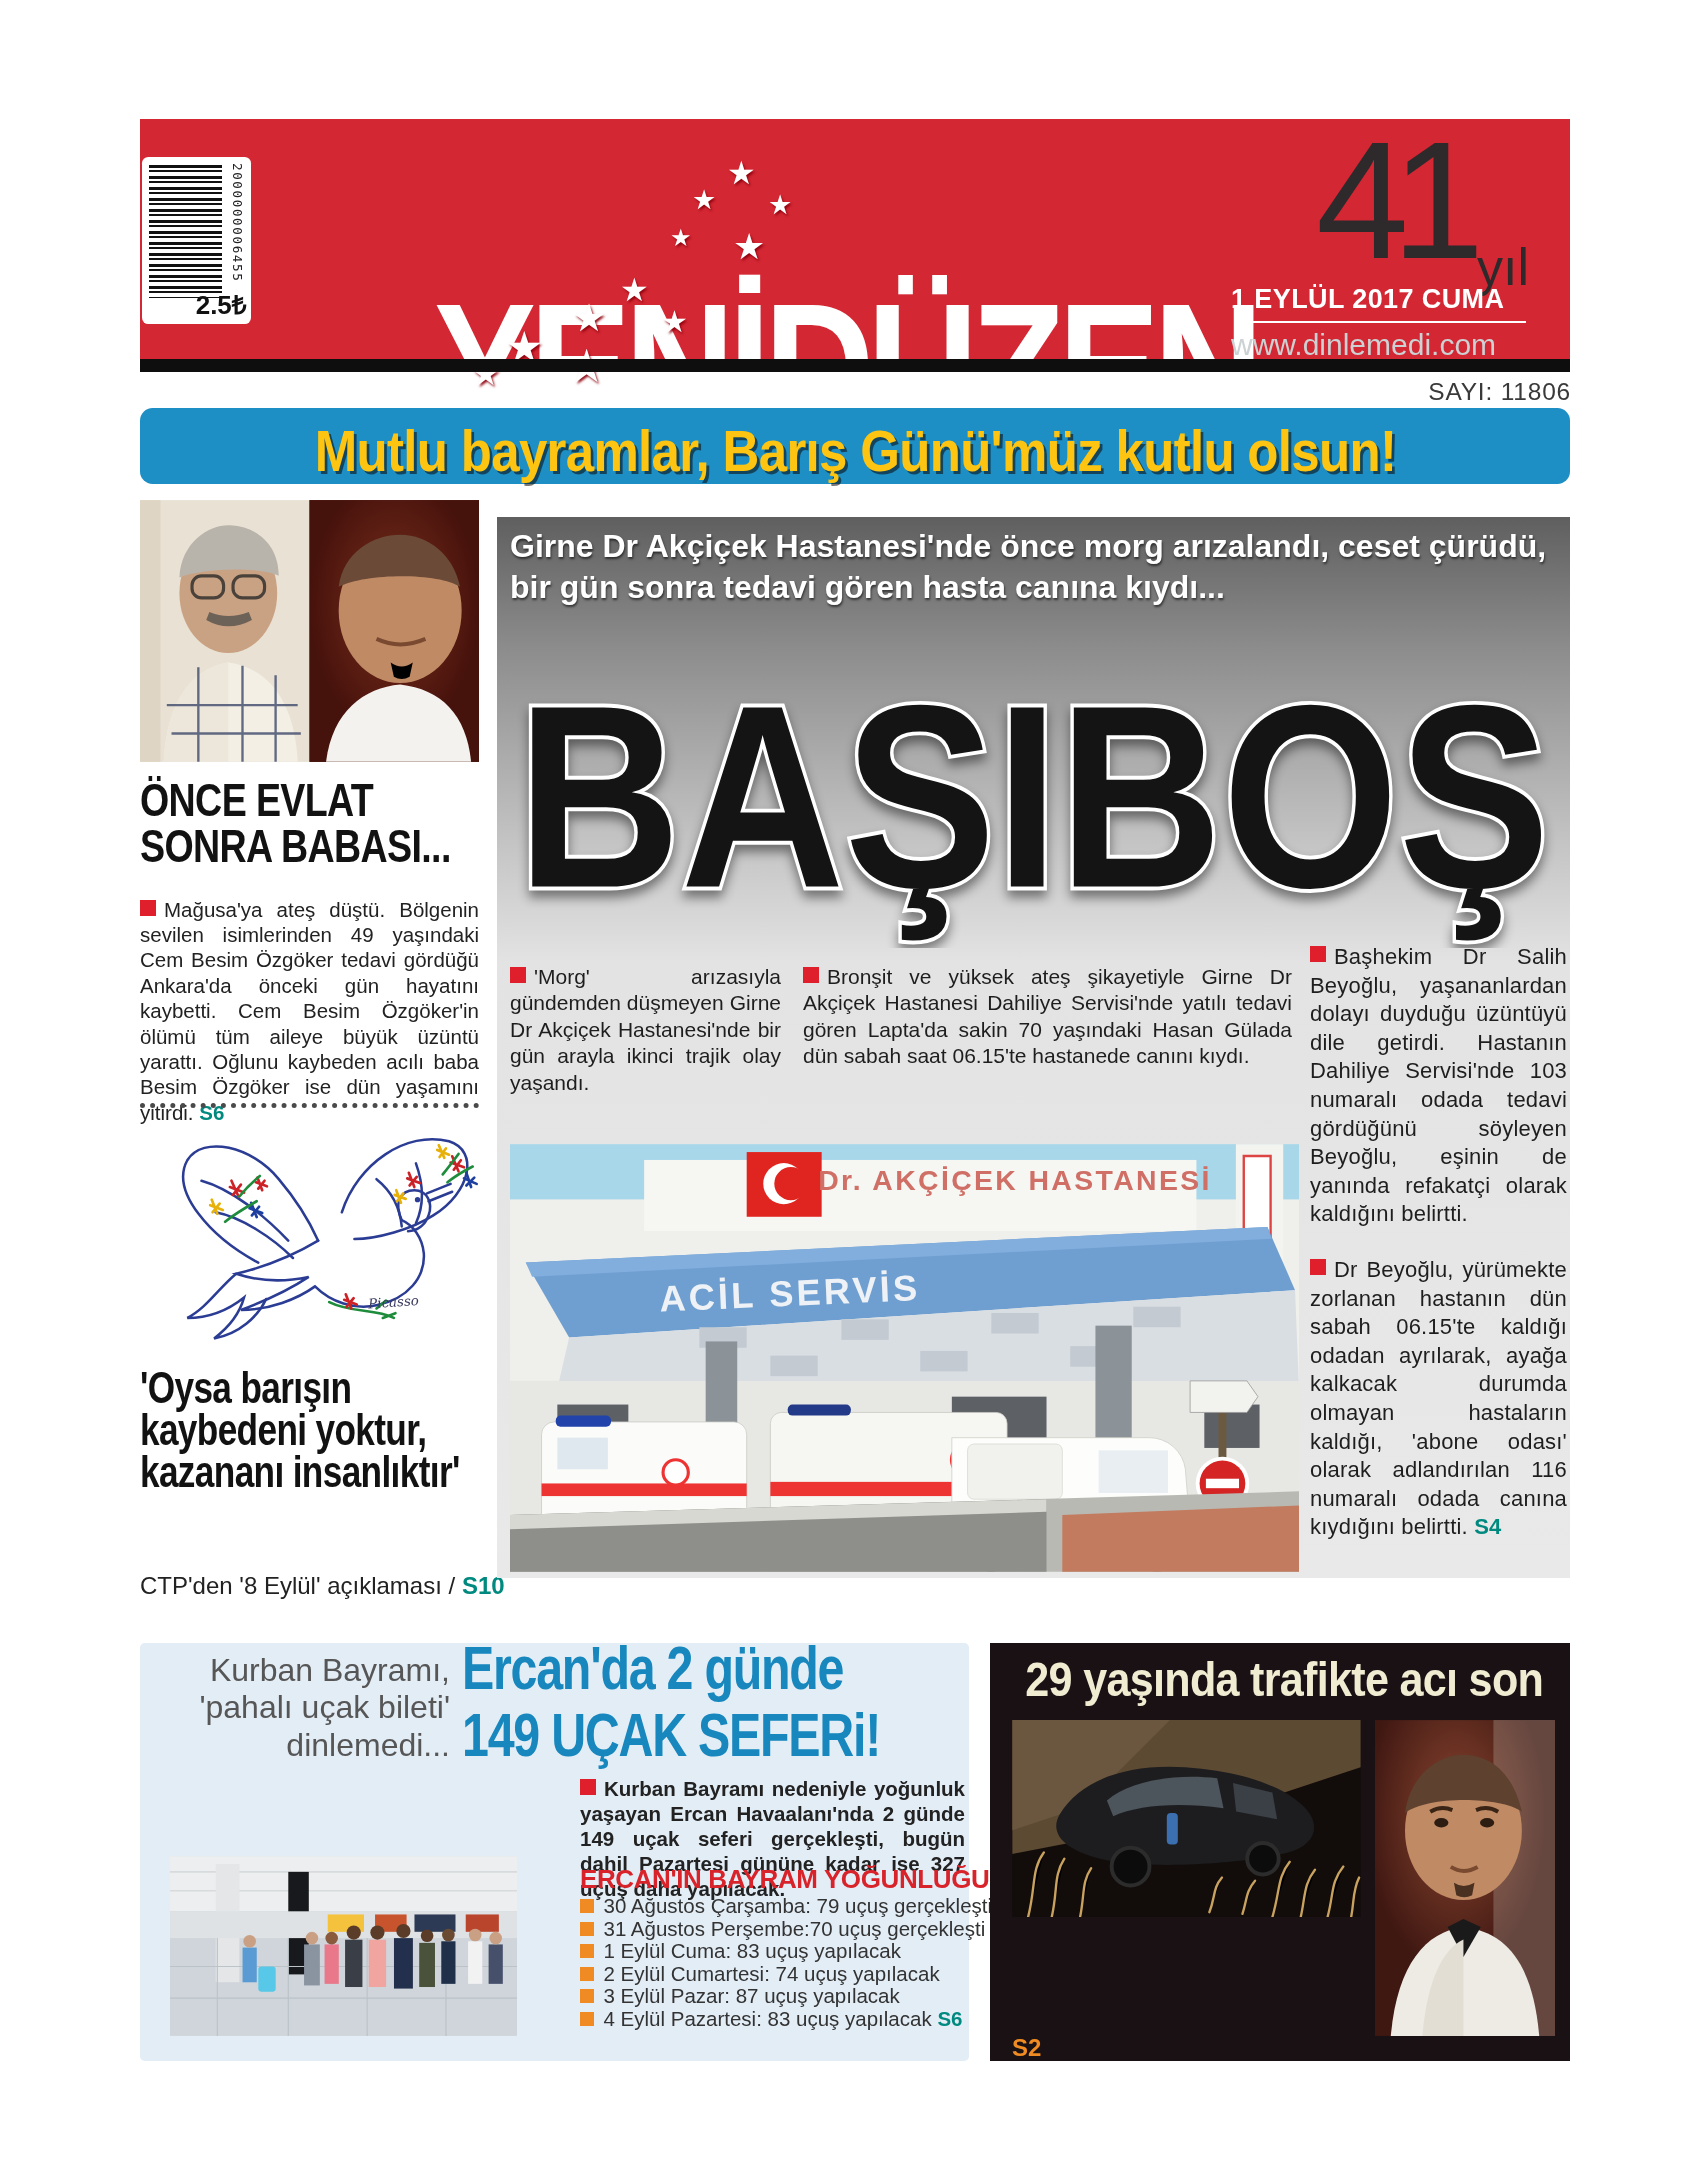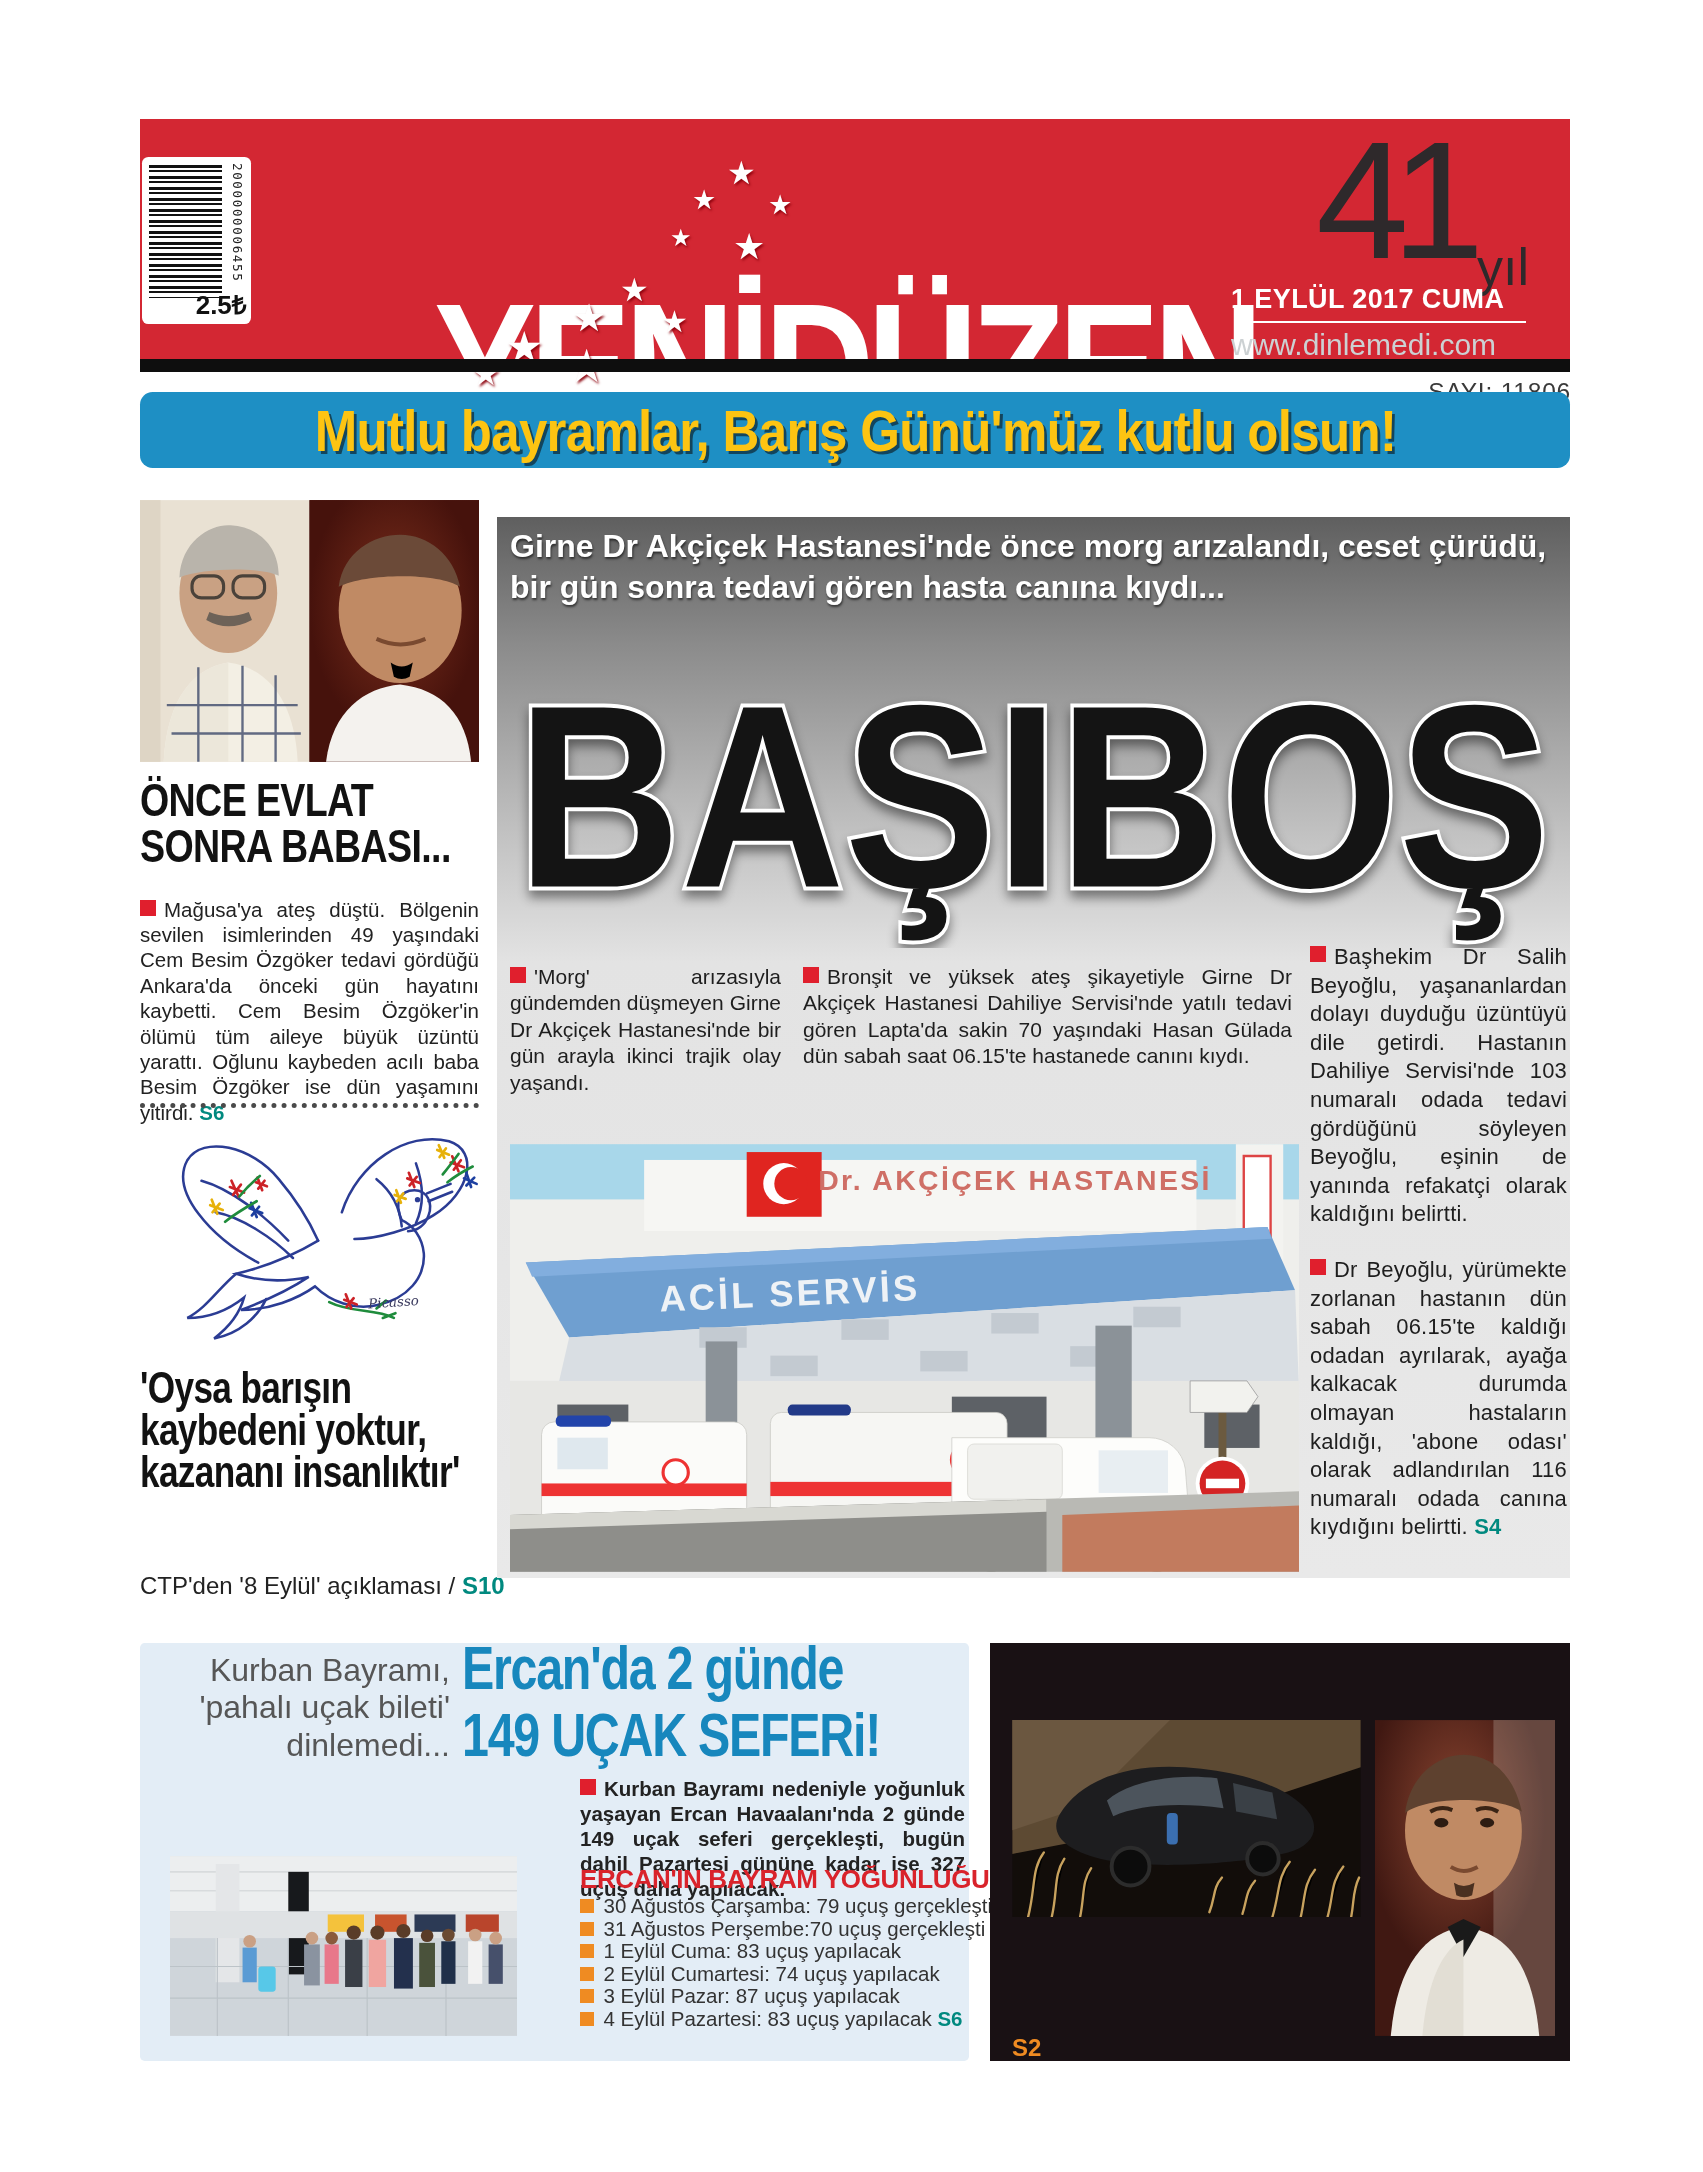--- a/index.html
+++ b/index.html
@@ -22,22 +22,22 @@
          font-family:"DejaVu Sans Mono",monospace;font-size:12.6px;color:#222;letter-spacing:1.6px}
   .price{position:absolute;right:4.7px;bottom:1.6px;font-size:26px;font-weight:800;color:#111}
   .yrs41{left:1316px;top:117px;font-size:167px;line-height:1;color:#2e292b;letter-spacing:-17.4px;
          font-family:"Liberation Sans",sans-serif}
   .yrslbl{left:1477px;top:237px;font-size:52px;color:#2e292b}
   .dateblk{left:1231px;top:284px;width:300px;text-align:left}
   .dateblk .d{font-size:27px;font-weight:800;color:#fff;letter-spacing:0.4px}
   .dateblk .ln{height:2.4px;background:#fff;margin:5.5px 4.7px}
   .dateblk .w{font-size:30px;color:#ccd1d3}
   
-  .banner{left:140px;top:392px;width:1430px;height:76px;background:#1e8fc4;border-radius:12.6px;
-          display:flex;align-items:center;justify-content:center}
+  .banner{left:140px;top:408px;width:1430px;height:76px;background:#1e8fc4;border-radius:12.6px;
+          display:flex;align-items:flex-end;justify-content:center}
   .banner span{display:inline-block;font-size:58px;font-weight:800;color:#fdc412;letter-spacing:-0.8px;
                transform:scaleX(.88);white-space:nowrap;text-shadow:3.2px 3.2px 0 rgba(10,10,10,.55)}
   
   .lphotos{left:140px;top:500px;width:339px;height:262px}
   .h1l{left:140px;top:777px;width:442px;font-size:47px;line-height:.97;font-weight:800;color:#121212;
        transform:scaleX(.8);transform-origin:left top;letter-spacing:-0.8px}
   .body1{left:140px;top:876px;width:339px;font-size:20.5px;line-height:1.24;text-align:justify;color:#222}
   .sq{display:inline-block;width:16px;height:16px;background:#e01f2d;margin-right:8px}
   .sq.fl{float:left;margin-top:3.2px}
   .sq.or{background:#ef8b22;width:14px;height:14px}
@@ -343,20 +343,23 @@
       <rect x="344" y="108" width="18" height="54" fill="#20304a"></rect>
         <circle cx="353" cy="100" r="8" fill="#6b4a32"></circle>
       <rect x="378" y="108" width="18" height="54" fill="#f2f2f2"></rect>
         <circle cx="387" cy="100" r="8" fill="#caa084"></circle>
       <rect x="404" y="112" width="18" height="50" fill="#46506b"></rect>
         <circle cx="413" cy="104" r="8" fill="#caa084"></circle>
     </g>
   </svg>
 
   <div class="a brbox"></div>
+  <div class="a brh">
+    <span>29 yaşında trafikte acı son</span>
+  </div>
   <svg class="a crash" width="349" height="197" viewBox="0 0 442 250">
     <rect width="442" height="250" fill="#120d0a"></rect>
     <path d="M0,0 L442,0 L442,60 L260,120 L0,170 Z" fill="#5d4a33"></path>
     <path d="M0,0 L200,0 L90,110 L0,140 Z" fill="#6b5740"></path>
     <path d="M60,120 C90,70 160,52 240,62 C310,70 360,92 378,120 C390,140 380,160 350,168 C300,182 180,190 120,178 C70,168 45,146 60,120 Z" fill="#1d1d1f"></path>
     <path d="M120,102 C150,76 210,68 260,74 L268,112 C210,104 160,108 128,122 Z" fill="#4c545c"></path>
     <path d="M280,80 L330,92 L336,126 L284,116 Z" fill="#3a4046"></path>
     <circle cx="150" cy="186" r="24" fill="#0c0c0c" stroke="#2c2c2c" stroke-width="5"></circle>
     <circle cx="318" cy="176" r="20" fill="#0c0c0c" stroke="#2c2c2c" stroke-width="5"></circle>
     <rect x="196" y="118" width="14" height="40" rx="5" fill="#3b6fb0"></rect>

